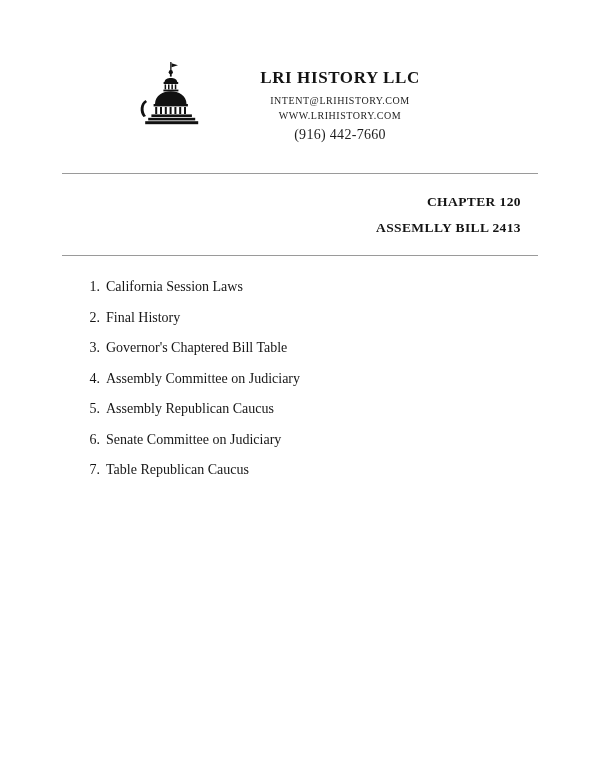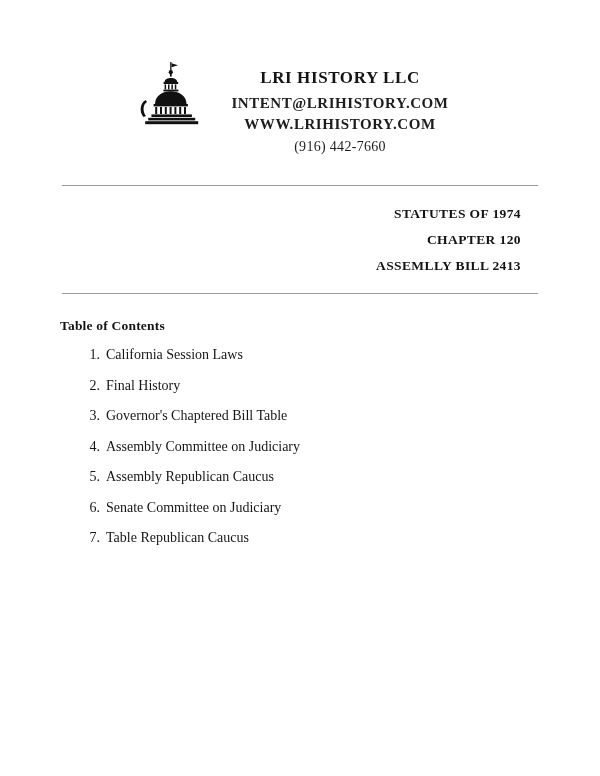--- a/index.html
+++ b/index.html
@@ -48,25 +48,24 @@
   }
   .brand-name {
     font-size: 17px;
     letter-spacing: 0.6px;
     font-weight: bold;
     color: #141414;
     margin-bottom: 7px;
     font-variant: small-caps;
   }
   .brand-line {
-    font-size: 15px;
+    font-size: 10px;
     letter-spacing: 0.55px;
     color: #1d1d1d;
     margin-bottom: 4px;
-    font-weight: bold;
   }
   .brand-phone {
     font-size: 14px;
     letter-spacing: 0.3px;
     color: #1d1d1d;
     margin-top: 6px;
   }
 
   
   .rule {
@@ -178,29 +177,27 @@
       <div class="brand-line">INTENT@LRIHISTORY.COM</div>
       <div class="brand-line">WWW.LRIHISTORY.COM</div>
       <div class="brand-phone">(916) 442-7660</div>
     </div>
 
   </div>
 
   <div class="rule rule-top"></div>
 
   <div class="title-block">
-    <div class="title-line">STATUTES OF 1974</div>
     <div class="title-line">CHAPTER  120</div>
     <div class="title-line">ASSEMLLY BILL 2413</div>
   </div>
 
   <div class="rule rule-bottom"></div>
 
   <div class="toc">
-    <div class="toc-heading">Table of Contents</div>
     <ol class="toc-list">
       <li><span>California Session Laws</span></li>
       <li><span>Final History</span></li>
       <li><span>Governor's Chaptered Bill Table</span></li>
       <li><span>Assembly Committee on Judiciary</span></li>
       <li><span>Assembly Republican Caucus</span></li>
       <li><span>Senate Committee on Judiciary</span></li>
       <li><span>Table Republican Caucus</span></li>
     </ol>
   </div>

